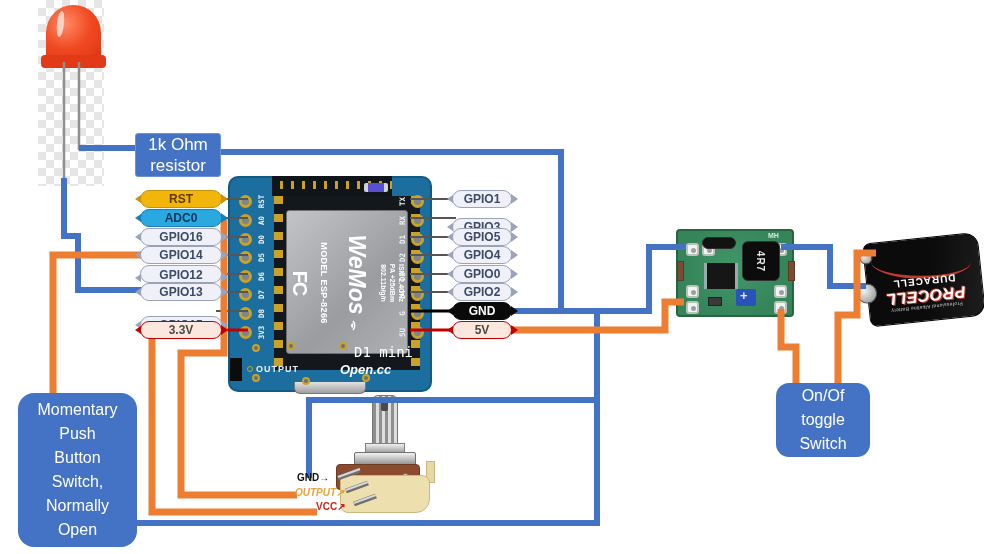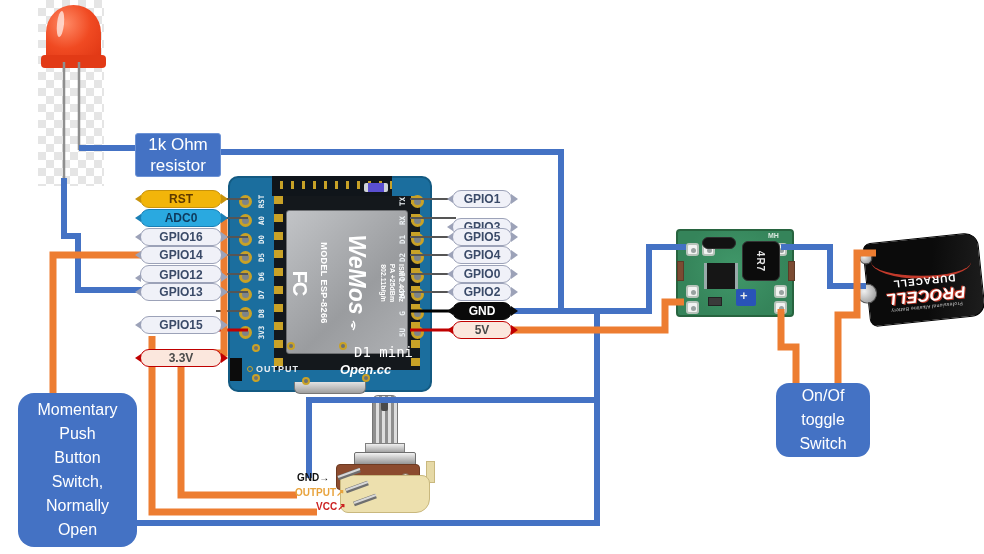--- a/index.html
+++ b/index.html
@@ -312,21 +312,21 @@
     <polyline class="wo" points="838,386 838,315 857,315 857,253 876,253"></polyline>
   </svg>
 
   <div class="abs note note-resistor">1k Ohm<br>resistor</div>
   <div class="abs note note-toggle">On/Of<br>toggle<br>Switch</div>
   <div class="abs note note-push">Momentary<br>Push<br>Button<br>Switch,<br>Normally<br>Open</div>
 
   <div class="pot-label" style="left:297px;top:472px;color:#111;">
     <span>GND</span><span>→</span>
   </div>
-  <div class="pot-label" style="left:295px;top:487px;color:#e8a33d;">
+  <div class="pot-label" style="left:295px;top:487px;color:#e8a33d;font-style:italic;">
     <span>OUTPUT</span><span>↗</span>
   </div>
   <div class="pot-label" style="left:316px;top:501px;color:#cc2222;">
     <span>VCC</span><span>↗</span>
   </div>
 
 <div class="pill pill-rst" style="top: 190px; left: 140px; width: 82px;">
       <span>RST</span>
     </div>
     <div class="pill pill-adc" style="top: 209px; left: 140px; width: 82px;">
@@ -340,21 +340,21 @@
     </div>
     <div class="pill pill-gpio" style="top: 265px; left: 140px; width: 82px; align-items: flex-end;">
       <span>GPIO12</span>
     </div>
     <div class="pill pill-gpio" style="top: 283px; left: 140px; width: 82px;">
       <span>GPIO13</span>
     </div>
     <div class="pill pill-gpio" style="top: 316px; left: 140px; width: 82px;">
       <span>GPIO15</span>
     </div>
-    <div class="pill pill-power" style="top: 321px; left: 140px; width: 82px; margin-top: 28px;">
+    <div class="pill pill-power" style="top: 321px; left: 140px; width: 82px;">
       <span>3.3V</span>
     </div>
     <div class="pill pill-gpio" style="top: 190px; left: 452px; width: 60px;">
       <span>GPIO1</span>
     </div>
     <div class="pill pill-gpio" style="top: 218px; left: 452px; width: 60px;">
       <span>GPIO3</span>
     </div>
     <div class="pill pill-gpio" style="top: 228px; left: 452px; width: 60px;">
       <span>GPIO5</span>

